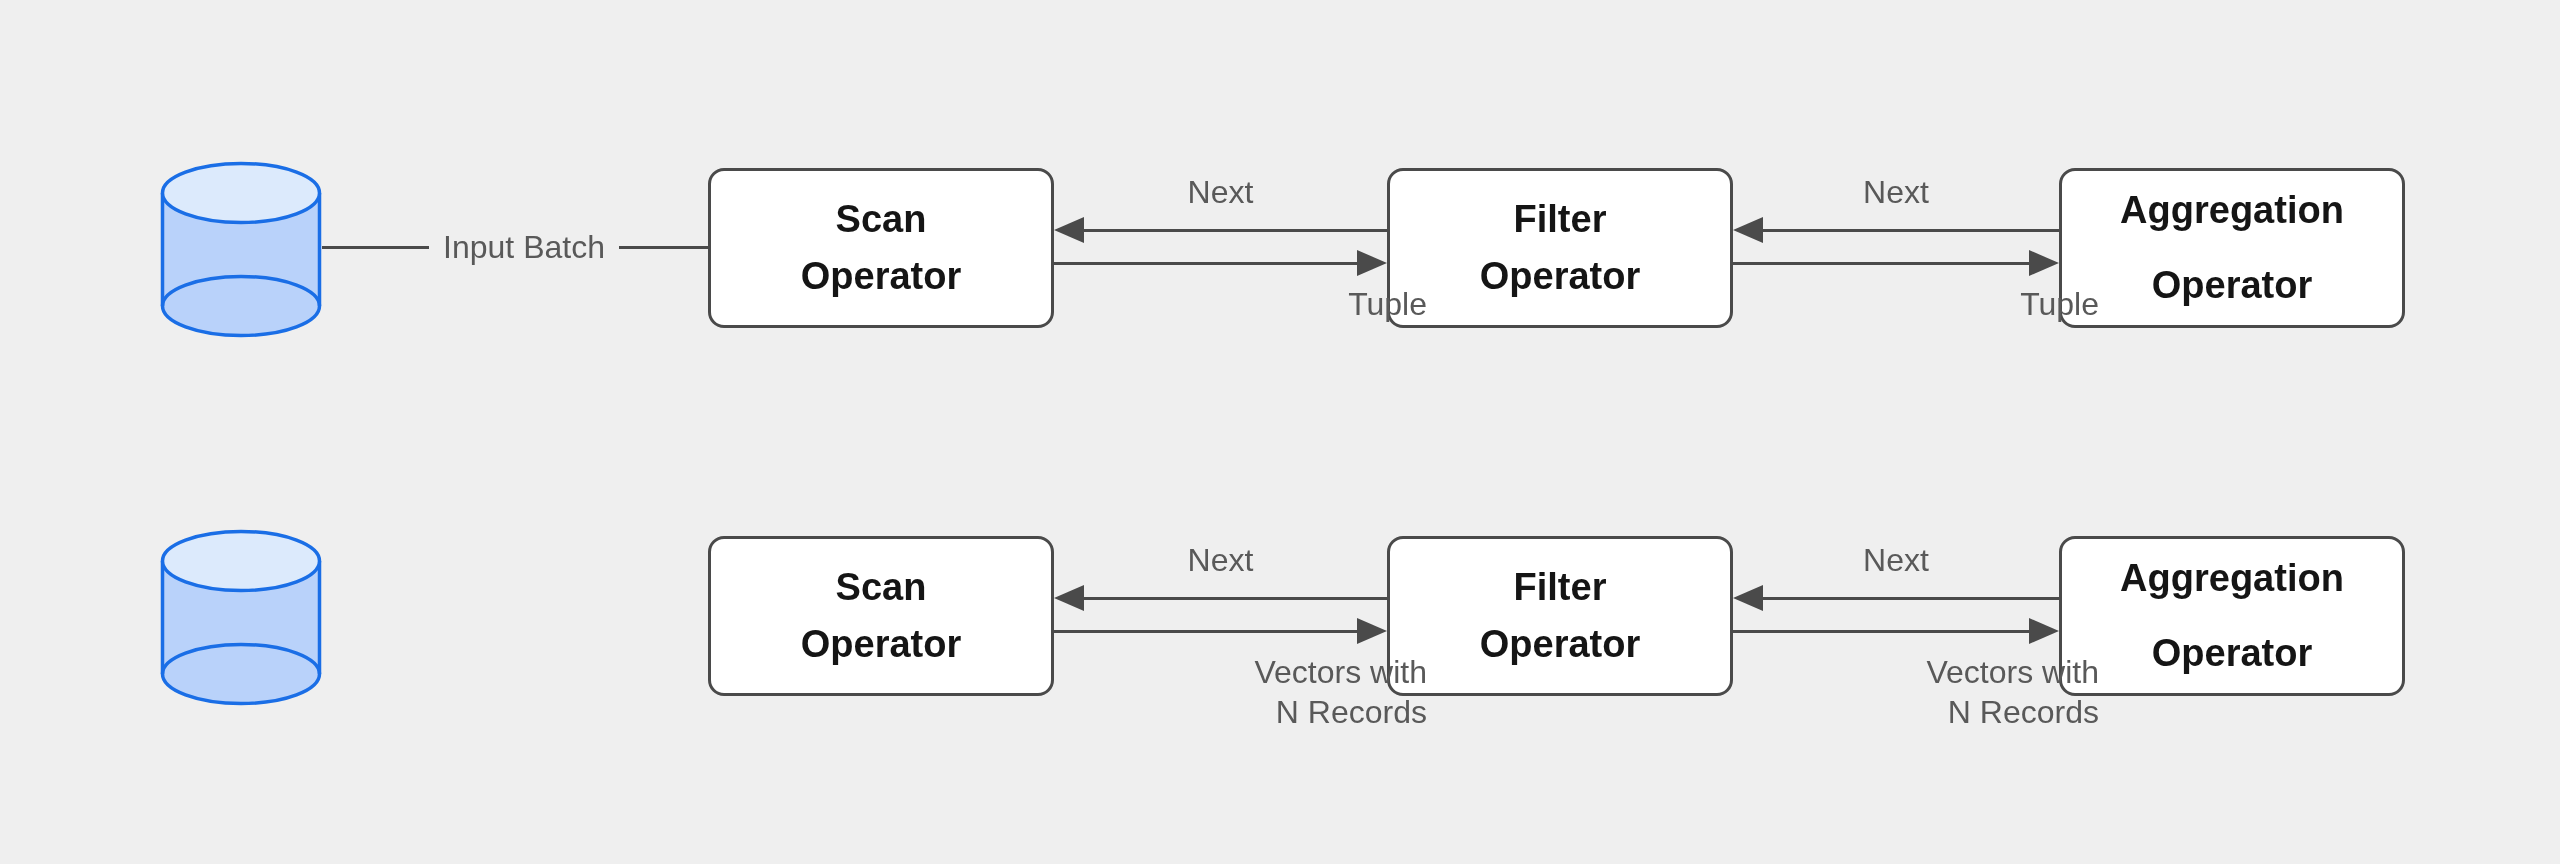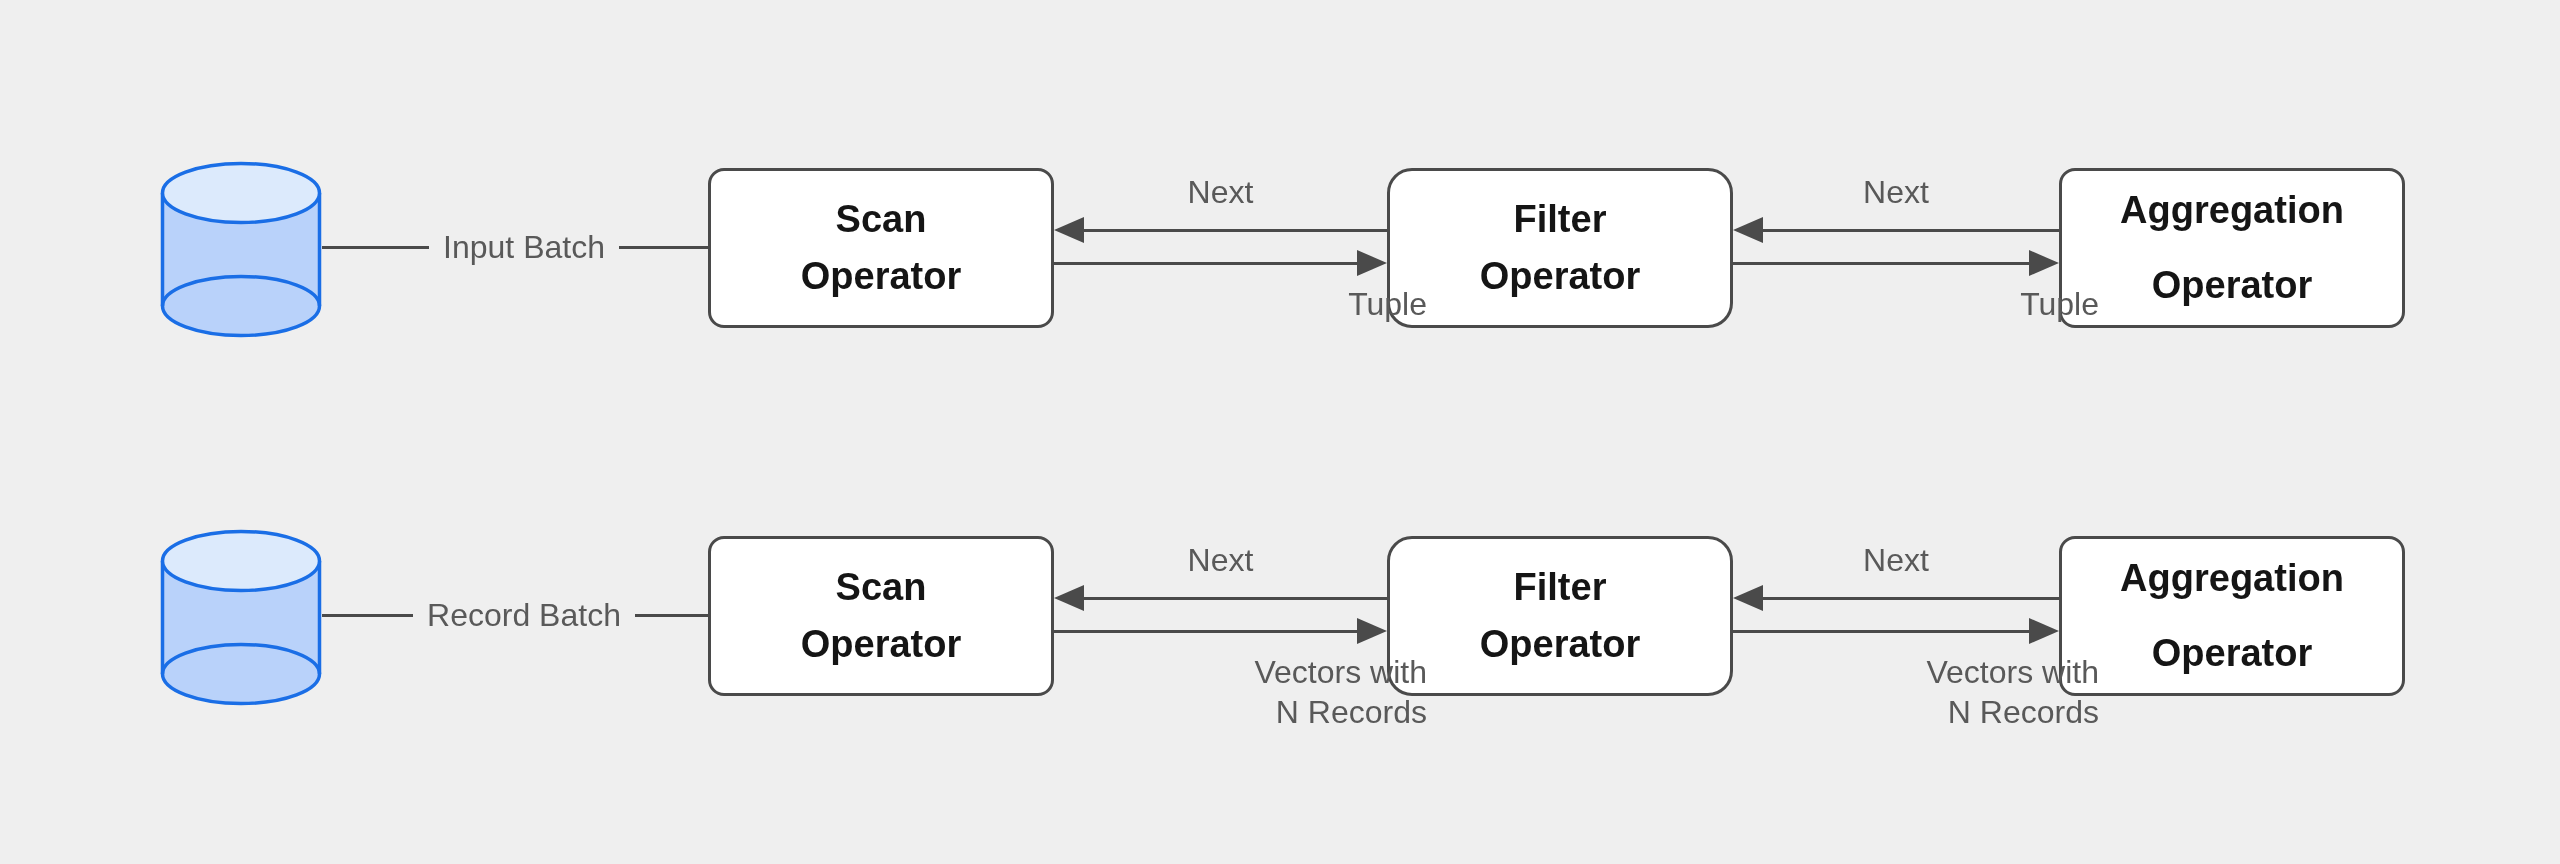--- a/index.html
+++ b/index.html
@@ -33,21 +33,21 @@
 
   
   .node{
     position:absolute;top:calc(var(--row-y) + 168px);width:346px;height:160px;
     box-sizing:border-box;background:#ffffff;
     border:3px solid #4a4a4a;border-radius:16px;
     display:flex;flex-direction:column;align-items:center;justify-content:center;
     font-size:38px;font-weight:600;color:#151515;line-height:57px;text-align:left;
   }
   .node-scan{left:708px;}
-  .node-filter{left:1387px;border-radius:25px;}
+  .node-filter{left:1387px;}
   .node-agg{left:2059px;gap:18px;}
 
   
   .link{position:absolute;top:calc(var(--row-y) + 150px);height:220px;}
   .link-1{left:1054px;width:333px;}
   .link-2{left:1733px;width:326px;}
   .top-label{position:absolute;left:0;right:0;top:22px;height:40px;text-align:center;}
   .arrow{position:absolute;left:0;right:0;height:26px;}
   .arrow-up{top:67px;}
   .arrow-down{top:100px;}
@@ -126,26 +126,20 @@
   </section>
 
   <section class="row" style="--row-y:368px">
 
     <svg class="db" viewBox="0 0 162 177">
       <path d="M2.5,32 L2.5,145 A78.5,29.5 0 0 0 159.5,145 L159.5,32" fill="#b9d2fa" stroke="#1a6ee6" stroke-width="3.5"></path>
       <path d="M2.5,145 A78.5,29.5 0 0 1 159.5,145" fill="none" stroke="#1a6ee6" stroke-width="3.5"></path>
       <ellipse cx="81" cy="32" rx="78.5" ry="29.5" fill="#dceafc" stroke="#1a6ee6" stroke-width="3.5"></ellipse>
     </svg>
 
-    <div class="src-conn">
-      <i class="seg"></i>
-      <span class="glabel src-label">Record Batch</span>
-      <i class="seg"></i>
-      <i class="head-right"></i>
-    </div>
 
     <div class="node node-scan">
       <span>Scan</span>
       <span>Operator</span>
     </div>
     <div class="node node-filter">
       <span>Filter</span>
       <span>Operator</span>
     </div>
     <div class="node node-agg">

